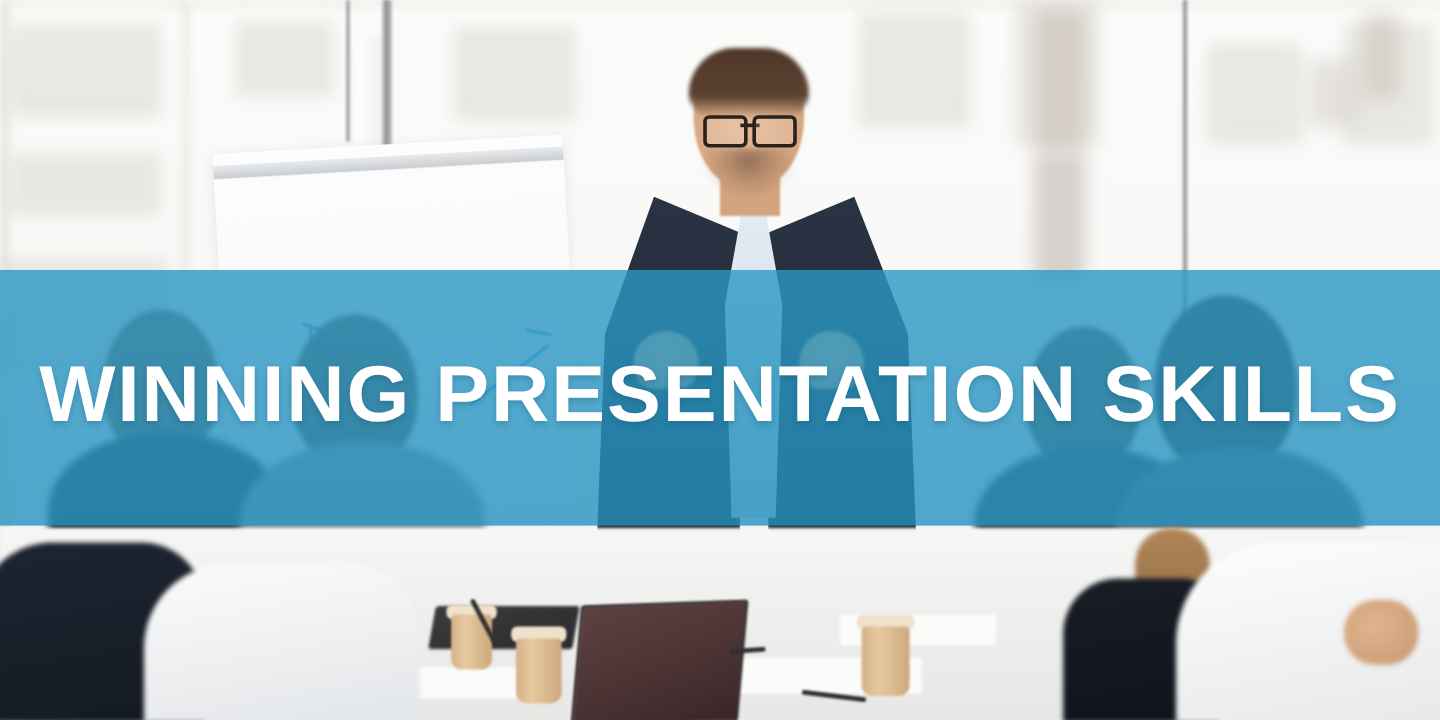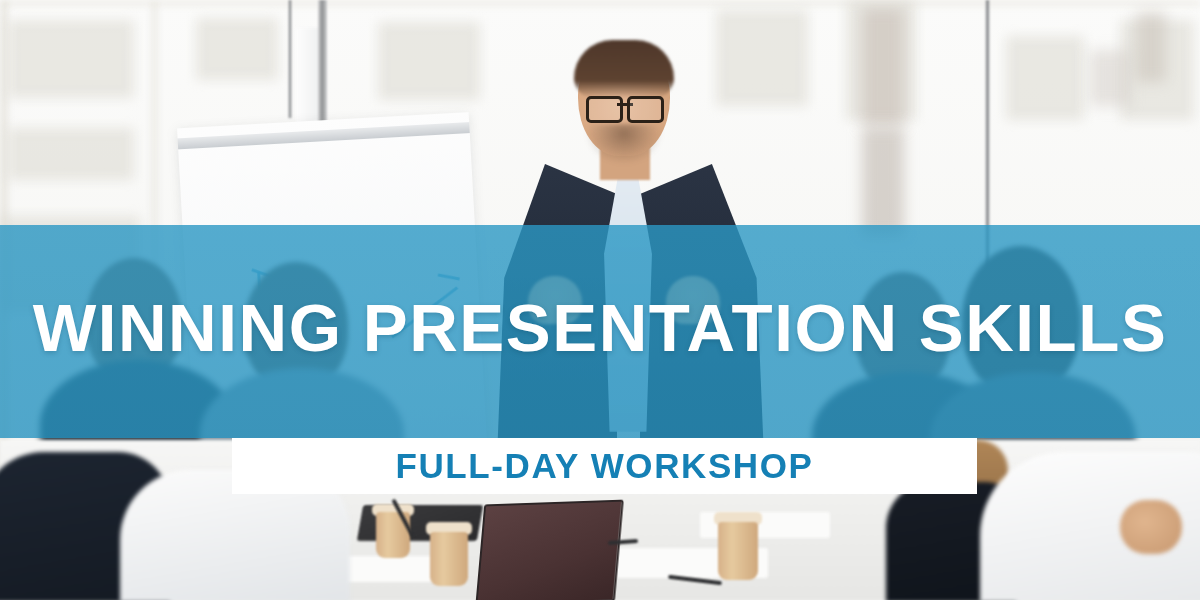--- a/index.html
+++ b/index.html
@@ -406,17 +406,14 @@
                 border-radius:84px 40px 0 0;"></div>
     <div class="fg-person" style="left:1120px; top:500px; width:62px; height:54px;
                 background:radial-gradient(ellipse at 40% 40%,#e0b58e,#c79870);
                 border-radius:26px;"></div>
   </div>
 
   <div class="blue-band"></div>
 
   <div class="title">WINNING PRESENTATION SKILLS</div>
 
-  <div class="sub-band">
-    <span class="sub-text">FULL-DAY WORKSHOP</span>
-  </div>
 
 </div>
 
 </body></html>

